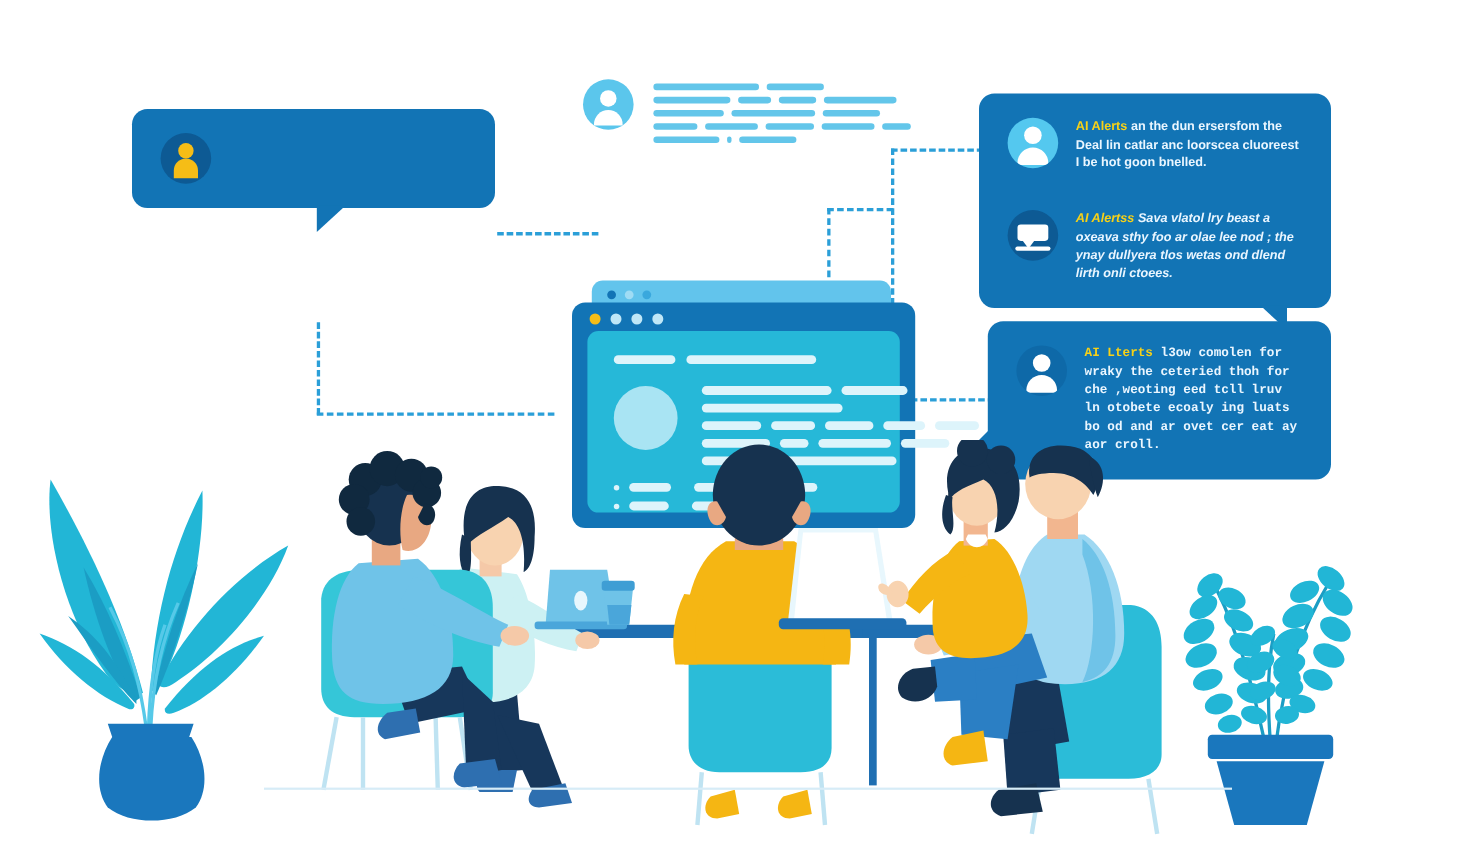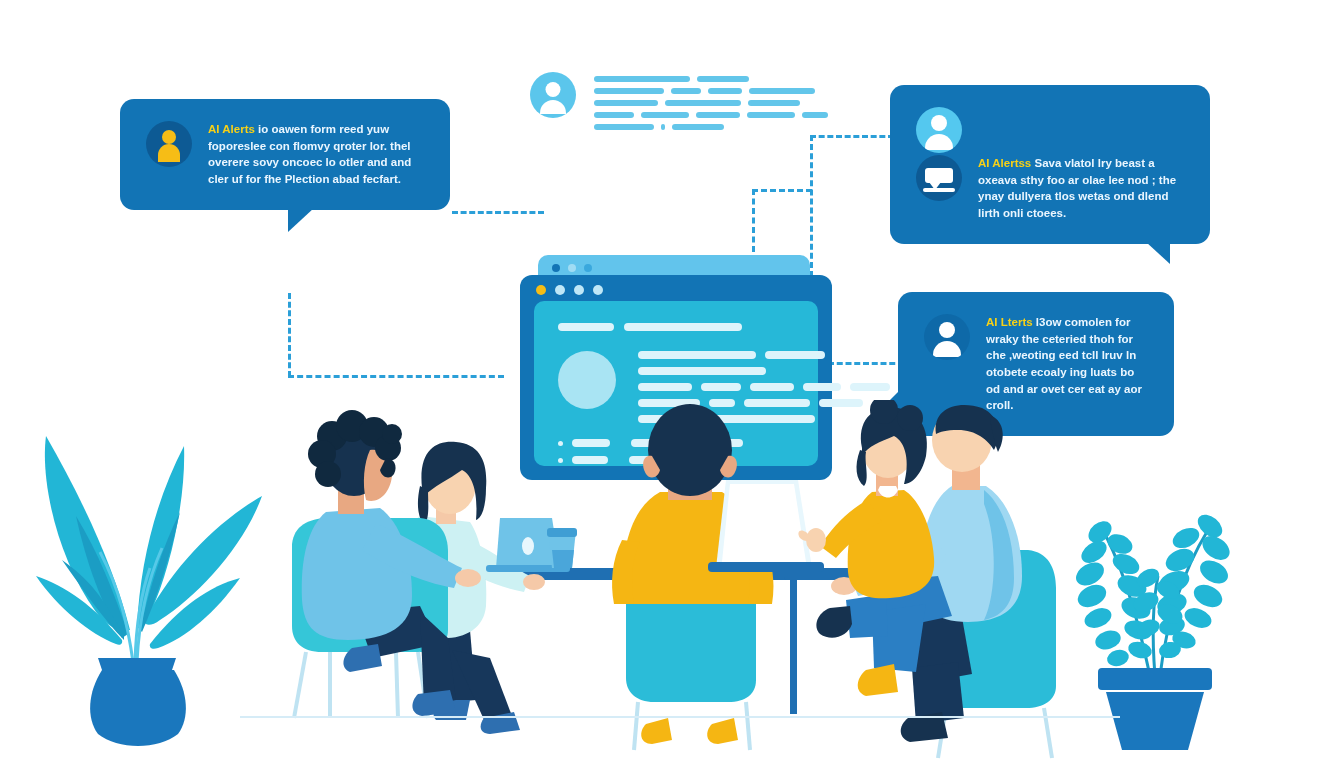--- a/index.html
+++ b/index.html
@@ -41,21 +41,21 @@
   }
   .bubble.tail-left::after {
     content: ""; position: absolute;
     left: -18px; bottom: 26px;
     width: 0; height: 0;
     border-top: 20px solid transparent;
     border-bottom: 0 solid transparent;
     border-right: 20px solid #1274b5;
   }
   .bubble-row { display: flex; gap: 16px; align-items: flex-start; }
-  .bubble-row + .bubble-row { margin-top: 2px; }
+  .bubble-row + .bubble-row { margin-top: 34px; font-style: italic; }
 
   .avatar {
     flex: 0 0 auto;
     width: 46px; height: 46px;
     border-radius: 50%;
     position: relative;
     overflow: hidden;
   }
   .av-dark  { background: #0d5a94; }
   .av-light { background: #54c8ef; }
@@ -259,47 +259,47 @@
         </div>
     </div>
   </div>
 
   <div class="bubble tail-bottom-left" style="left:120px; top:99px; width:330px;">
     <div class="bubble-row">
       <div class="avatar av-dark p-yellow">
         <div class="av-head"></div>
           <div class="av-body"></div>
       </div>
-      <div class="bubble-text">
-        <span class="hl">AI Alerts</span>
-        <span>io oawen form reed yuw foporeslee con flomvy qroter lor. thel overere sovy oncoec lo otler and and cler uf for fhe Plection abad fecfart.</span>
-      </div>
     </div>
   </div>
 
   <div class="bubble tail-bottom-right" style="left:890px; top:85px; width:320px;">
     <div class="bubble-row">
       <div class="avatar av-light p-white">
         <div class="av-head"></div>
           <div class="av-body"></div>
       </div>
+      <div class="bubble-text">
+        <span class="hl">AI Alerts</span>
+        <span>an the dun ersersfom the Deal lin catlar anc loorscea cluoreest I be hot goon bnelled.</span>
+      </div>
     </div>
     <div class="bubble-row">
       <div class="avatar av-dark">
         <div class="g-chat"></div>
           <div class="g-chat-base"></div>
       </div>
       <div class="bubble-text">
         <span class="hl">AI Alertss</span>
         <span>Sava vlatol lry beast a oxeava sthy foo ar olae lee nod ; the ynay dullyera tlos wetas ond dlend lirth onli ctoees.</span>
       </div>
     </div>
   </div>
 
-  <div class="bubble tail-left" style="left:898px; top:292px; width:276px;">
+  <div class="bubble tail-left" style="left:898px; top:292px; width:312px;font-family:Liberation Mono, monospace;">
     <div class="bubble-row">
       <div class="avatar av-mid p-white">
         <div class="av-head"></div>
           <div class="av-body"></div>
       </div>
       <div class="bubble-text">
         <span class="hl">AI Lterts</span>
         <span>l3ow comolen for wraky the ceteried thoh for che ,weoting eed tcll lruv ln otobete ecoaly ing luats bo od and ar ovet cer eat ay aor croll.</span>
       </div>
     </div>

